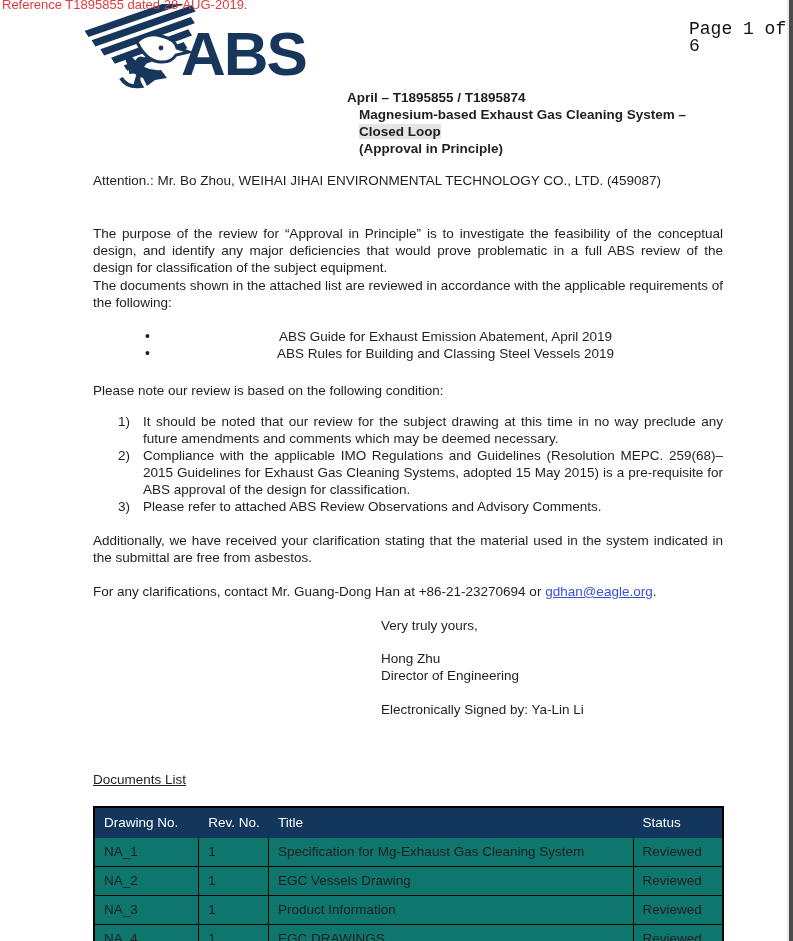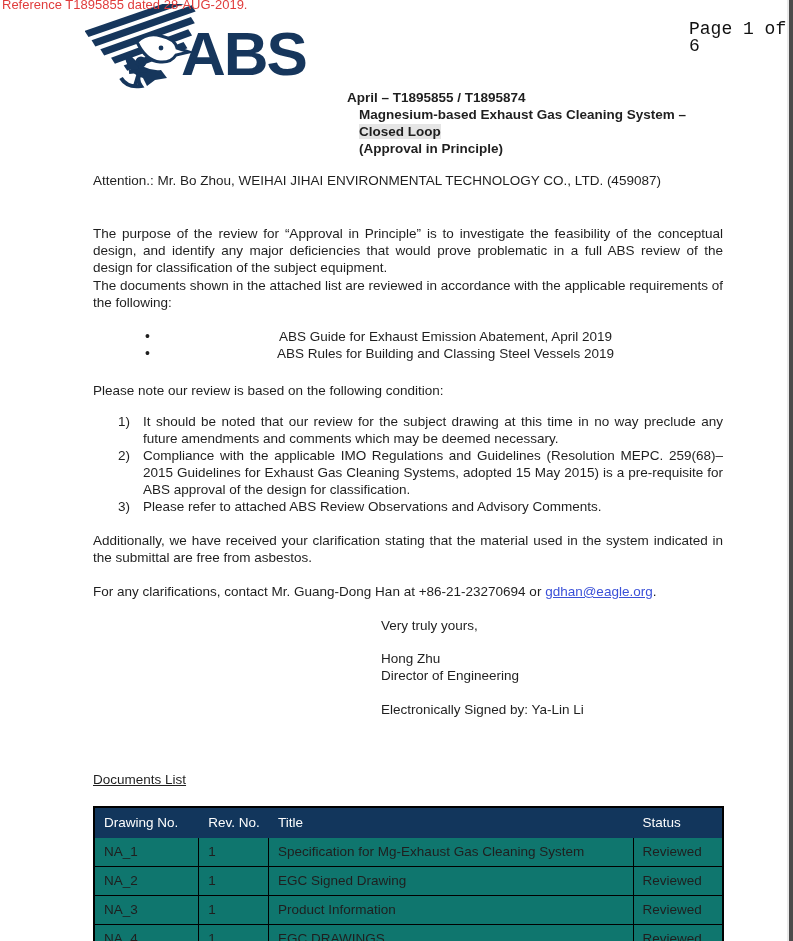--- a/index.html
+++ b/index.html
@@ -206,21 +206,21 @@
   <tbody>
     <tr>
       <td>NA_1</td>
       <td>1</td>
       <td>Specification for Mg-Exhaust Gas Cleaning System</td>
       <td>Reviewed</td>
     </tr>
     <tr>
       <td>NA_2</td>
       <td>1</td>
-      <td>EGC Signed Drawing</td>
+      <td>EGC Vessels Drawing</td>
       <td>Reviewed</td>
     </tr>
     <tr>
       <td>NA_3</td>
       <td>1</td>
       <td>Product Information</td>
       <td>Reviewed</td>
     </tr>
     <tr>
       <td>NA_4</td>

